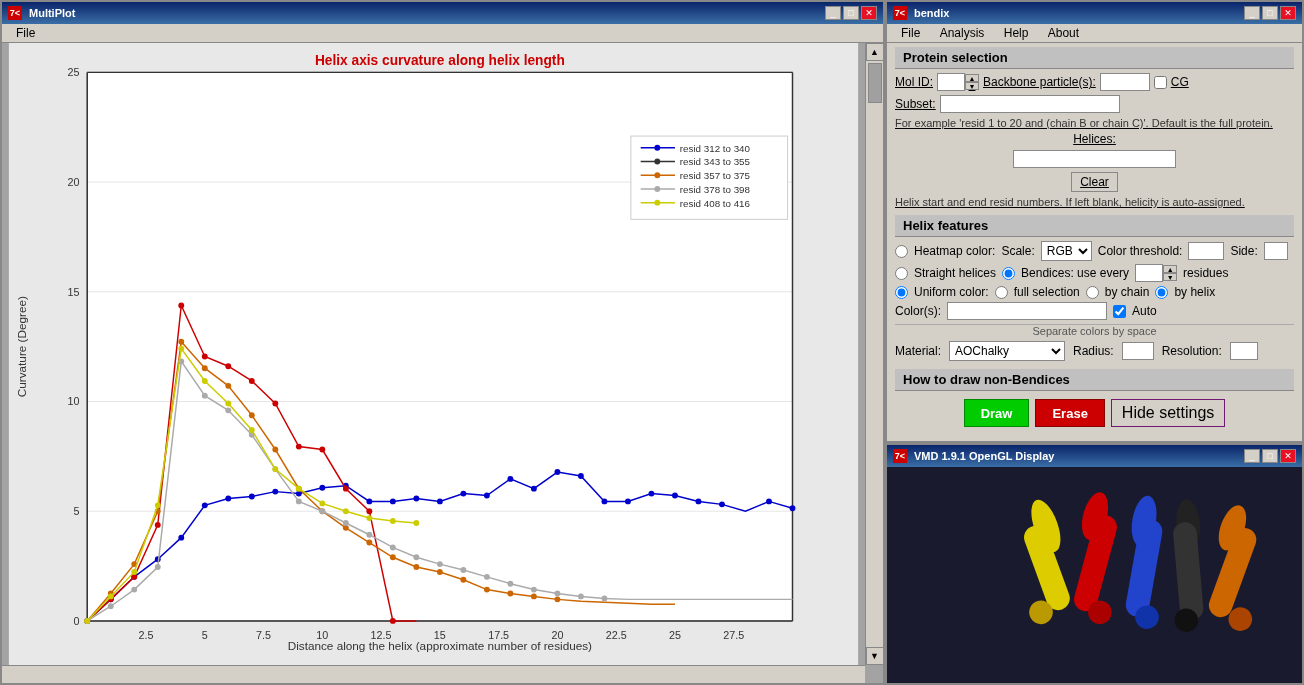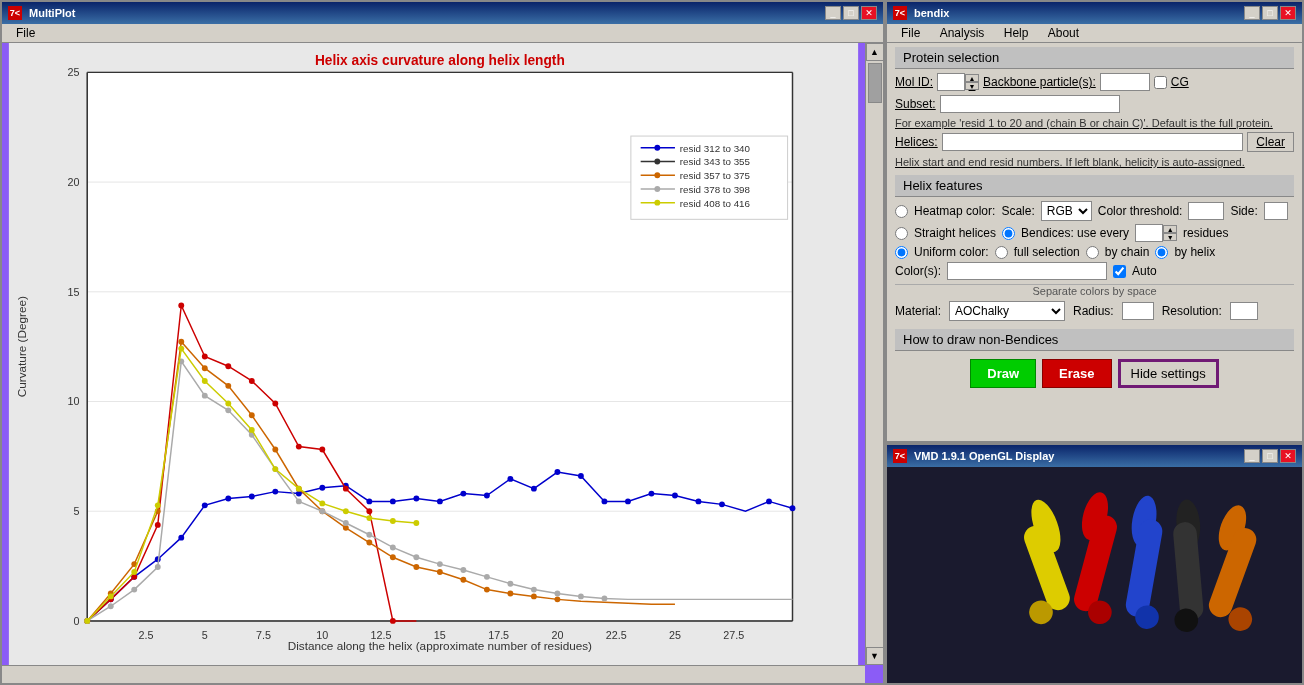--- a/index.html
+++ b/index.html
@@ -42,21 +42,21 @@
       border-bottom: 1px solid #888;
     }
     .menu-bar span {
       padding: 2px 8px;
       cursor: pointer;
       font-size: 12px;
     }
 
     .plot-area {
       flex: 1;
-      background: #8b5cf6;
+      background: #a3a3a3;
       position: relative;
       overflow: hidden;
     }
 
     
     .scroll-right {
       position: absolute; right: 0; top: 0; bottom: 18px;
       width: 18px; background: #d4d0c8;
       border-left: 1px solid #888;
       display: flex; flex-direction: column; align-items: center;
@@ -107,21 +107,21 @@
       left: 885px;
       top: 443px;
       display: flex;
       flex-direction: column;
     }
 
     .section-header {
       background: #c0c0c0;
       border-bottom: 1px solid #888;
       padding: 3px 8px;
-      font-weight: normal;
+      font-weight: bold;
       font-size: 13px;
     }
 
     .bendix-content {
       padding: 4px 8px;
       flex: 1;
       overflow: hidden;
     }
 
     .form-row {
@@ -166,20 +166,21 @@
       display: flex; align-items: center; justify-content: center;
       cursor: pointer;
       line-height: 1;
     }
 
     .helices-row {
       display: flex;
       align-items: center;
       gap: 4px;
       margin-bottom: 4px;
+      flex-direction: column;
     }
 
     .helices-input {
       flex: 1;
       border: 1px solid #888;
       background: white;
       padding: 1px 3px;
       font-size: 12px;
     }
 
@@ -258,23 +259,23 @@
       background: #cc0000;
       color: white;
       border: 1px solid #880000;
       cursor: pointer;
       font-size: 13px;
       font-weight: bold;
     }
     .btn-hide {
       padding: 4px 10px;
       background: #d4d0c8;
-      border: 3px solid #701a75;
+      border: 1px solid #701a75;
       cursor: pointer;
-      font-size: 13px;
+      font-size: 16px;
     }
 
     .vmd-display {
       flex: 1;
       background: #1a1a2e;
       position: relative;
       overflow: hidden;
     }
 
     .helix-visual {

